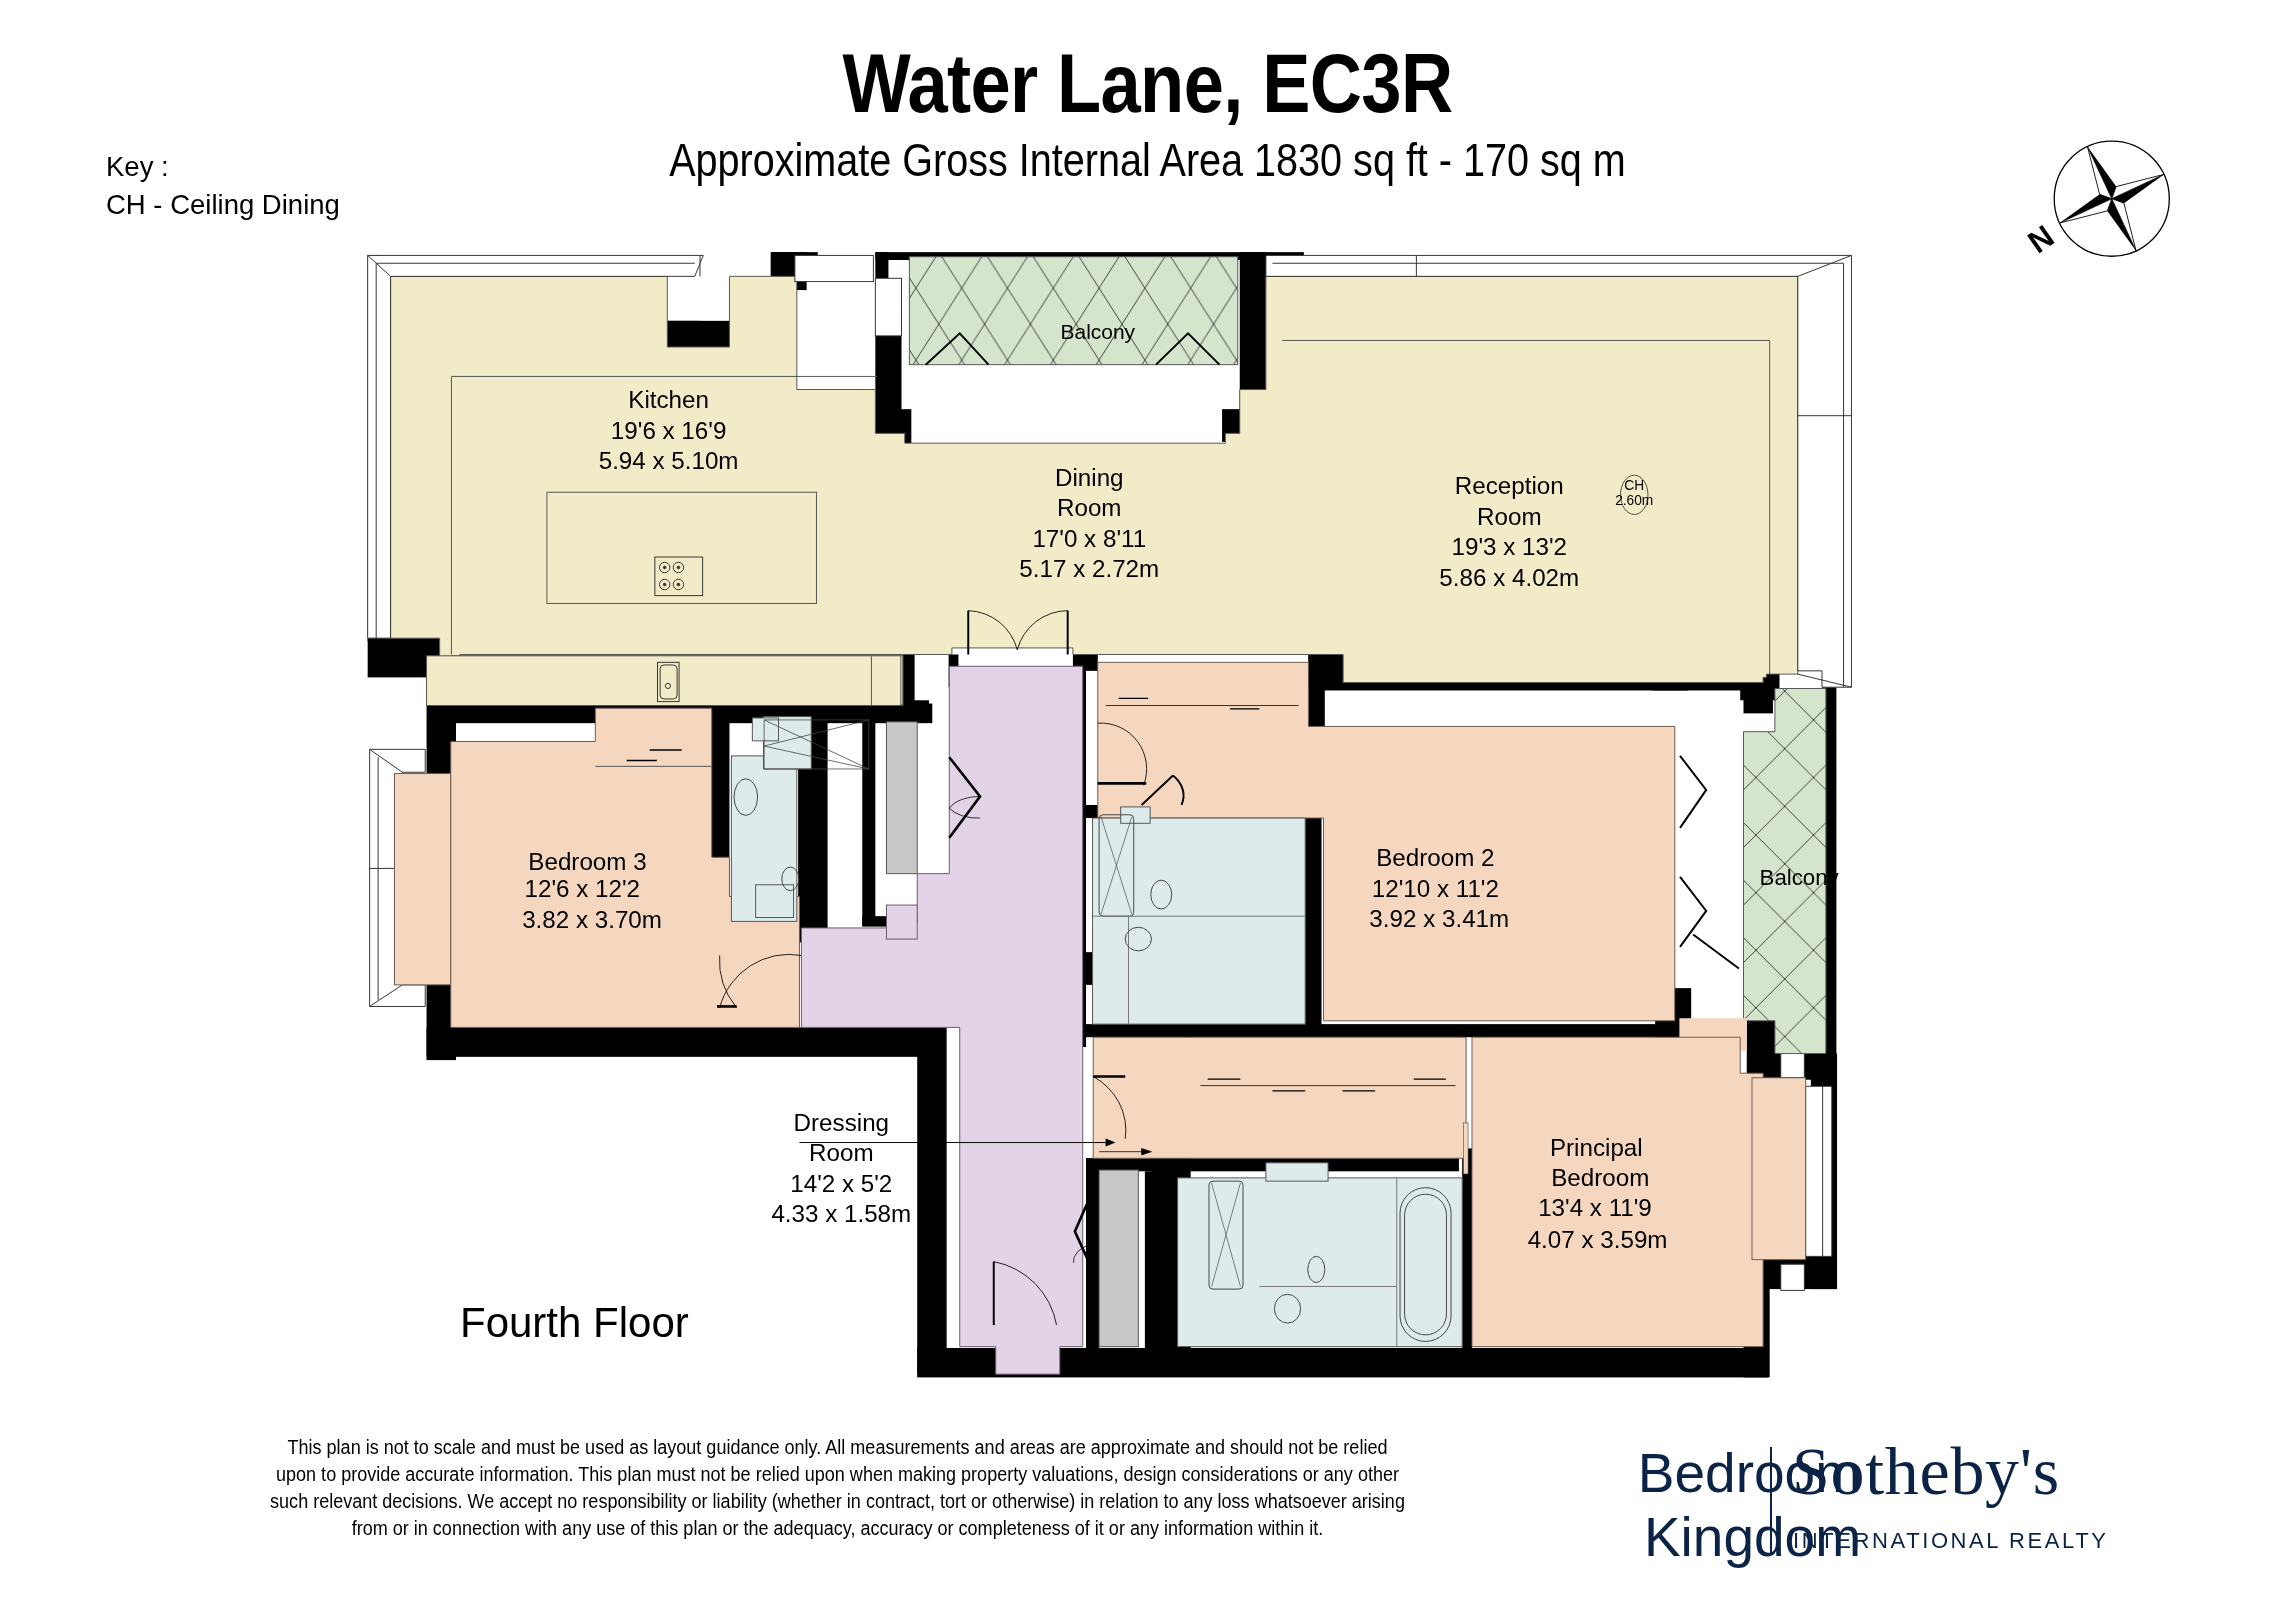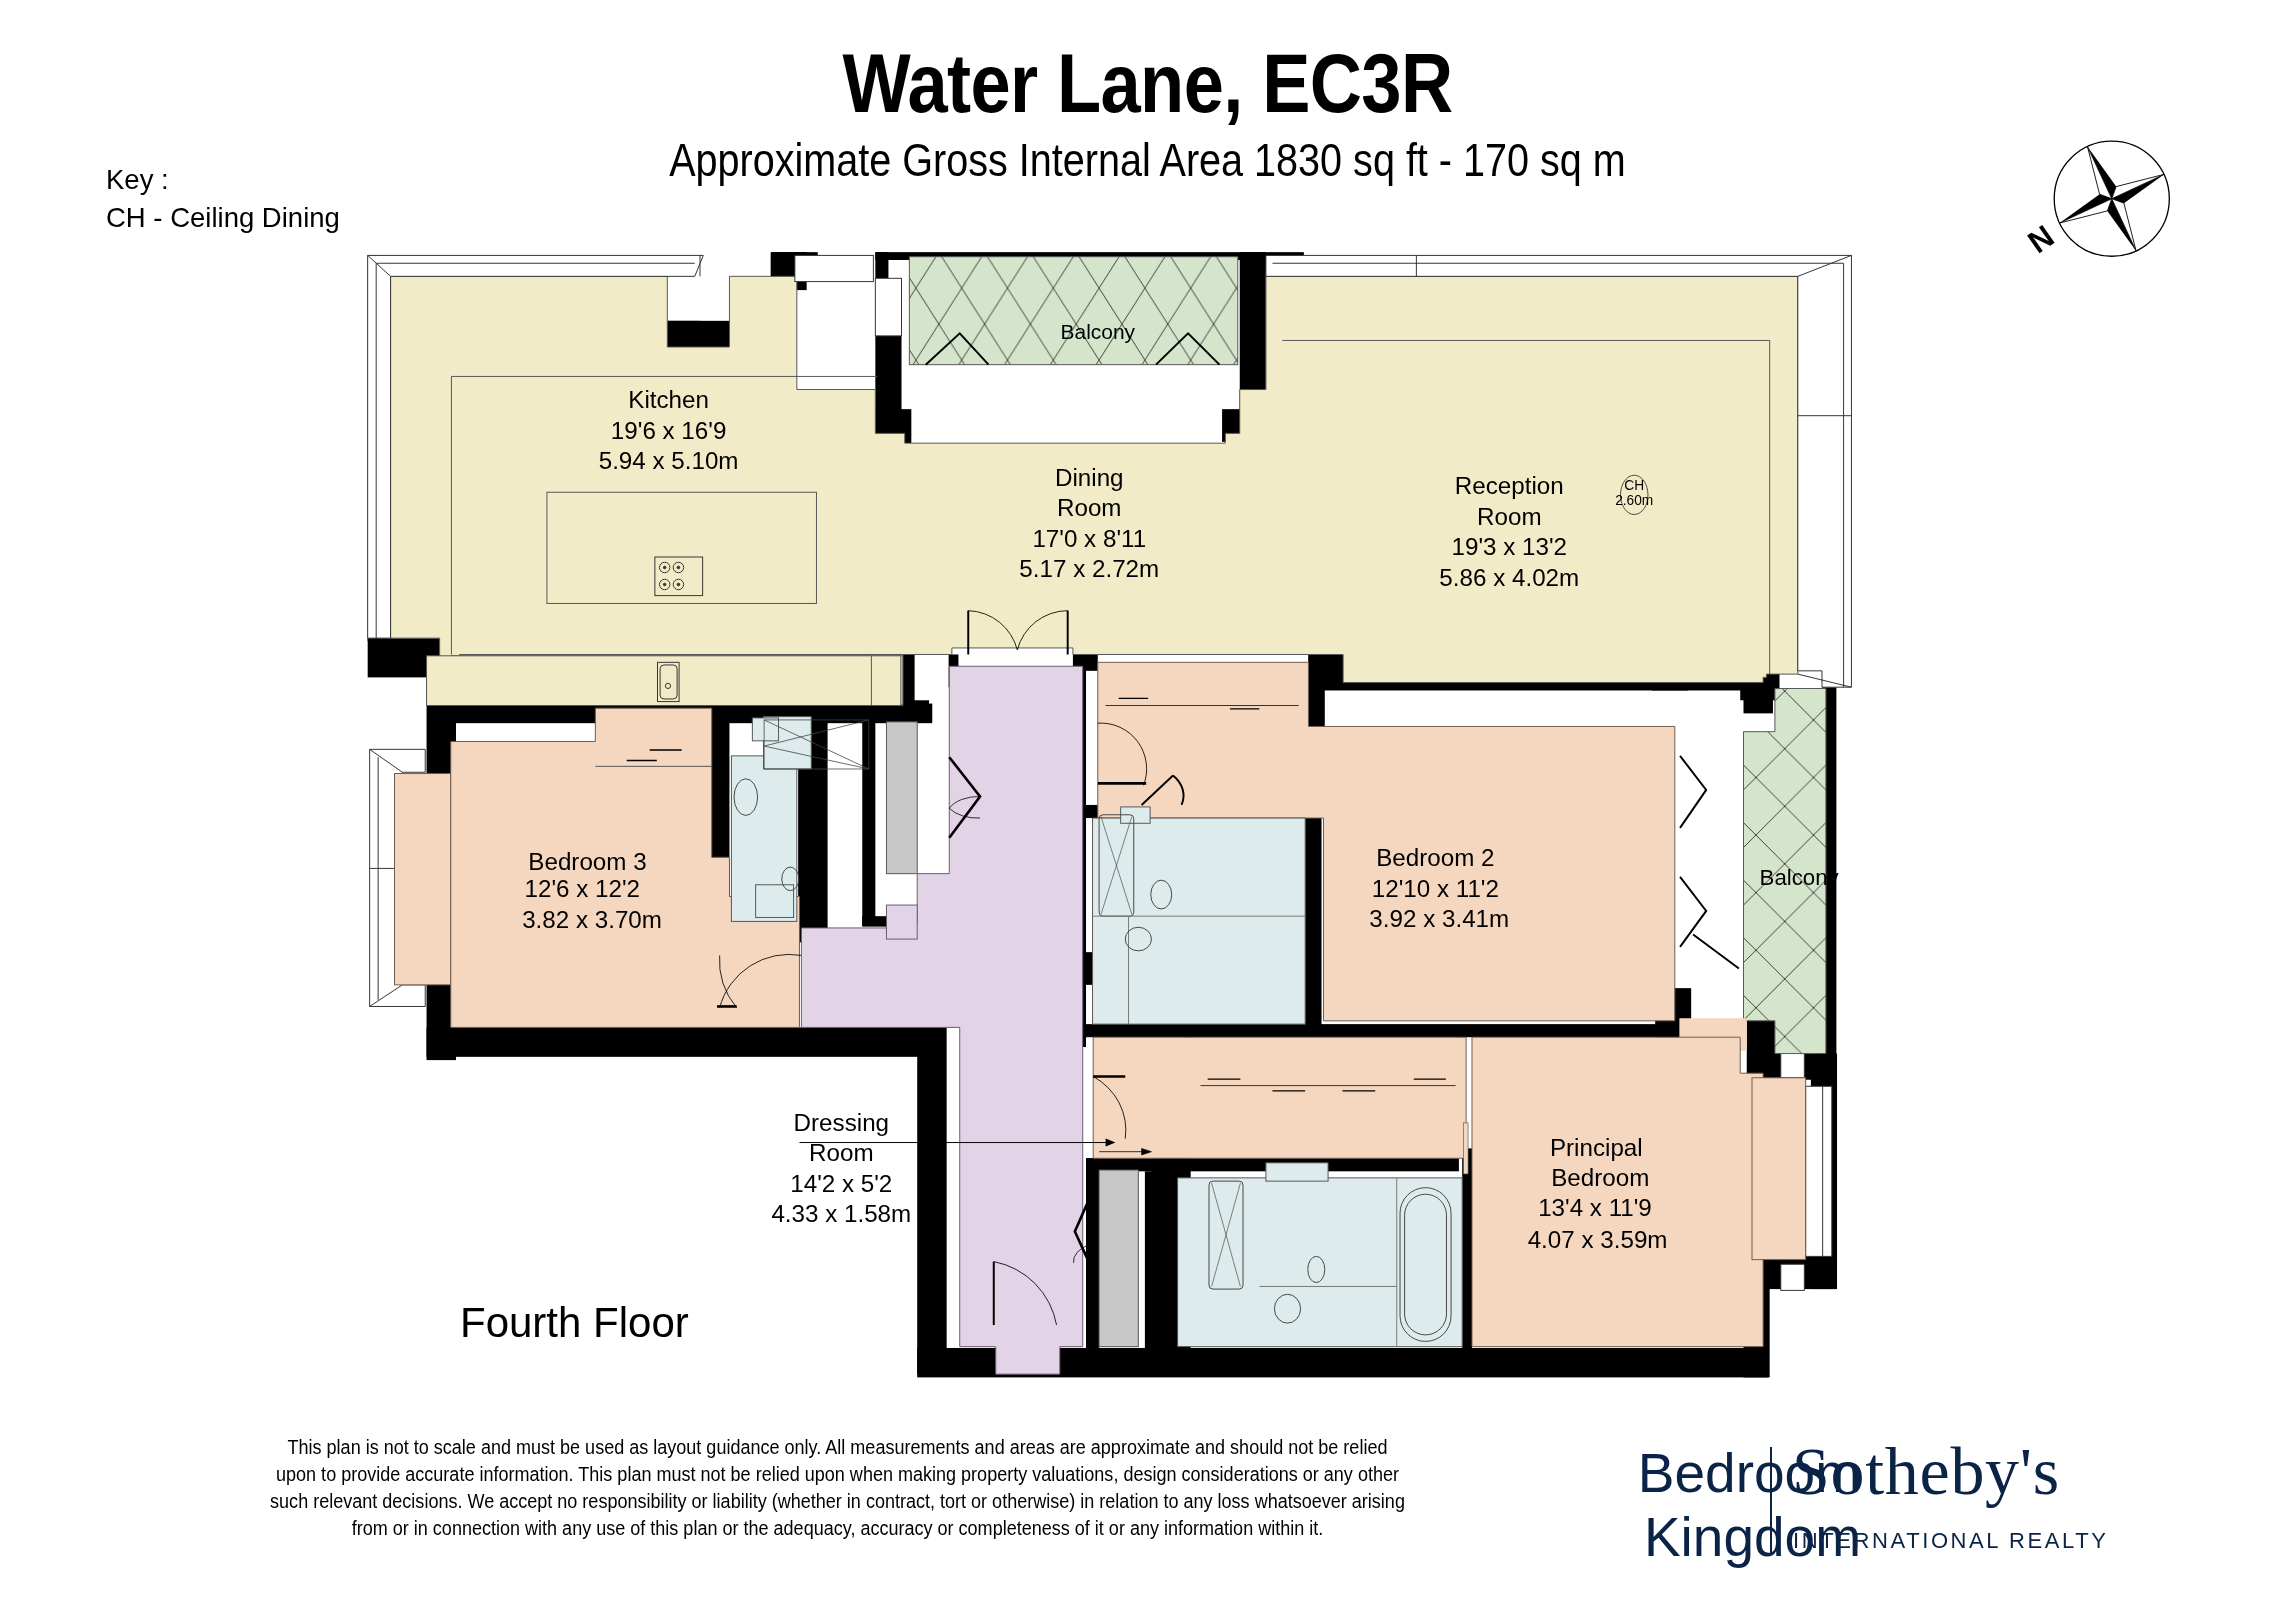--- a/index.html
+++ b/index.html
@@ -1,19 +1,19 @@
 <!DOCTYPE html>
 <html style="font-size:10.5px"><head>
 <meta charset="utf-8">
 <style>
   html, body { margin: 0; padding: 0; background: #ffffff; }
   body { width: 2295px; height: 1623px; position: relative; overflow: hidden; font-family: "Liberation Sans", sans-serif; color: #000; }
   .title { position: absolute; left: 0; width: 2295px; top: 41px; text-align: center; font-weight: bold; font-size: 84px; letter-spacing: -0.7px; transform: scaleX(0.86); transform-origin: 50% 0; line-height: 1; }
   .subtitle { position: absolute; left: 0; width: 2295px; top: 137px; text-align: center; font-size: 46px; transform: scaleX(0.86); transform-origin: 50% 0; line-height: 1; }
-  .key { position: absolute; left: 106px; top: 161px; font-size: 27.5px; line-height: 38px; }
+  .key { position: absolute; left: 106px; top: 148px; font-size: 27.5px; line-height: 38px; }
   .compass { position: absolute; left: 2015px; top: 128px; width: 170px; height: 131px; }
   #plan { position: absolute; left: 0; top: 0; width: 2295px; height: 1623px; }
   .room-label { font-family: "Liberation Sans", sans-serif; font-size: 37px; fill: #000; text-anchor: middle; }
   .ch-label { font-family: "Liberation Sans", sans-serif; font-size: 21px; fill: #000; text-anchor: middle; }
   .floor-label { position: absolute; left: 440px; top: 1302px; font-size: 42px; line-height: 1; margin-left: 20px; }
   .disclaimer { position: absolute; left: 216px; top: 1434px; width: 1243px; text-align: center; font-size: 19.6px; line-height: 27px; transform: scaleX(0.92); transform-origin: 50% 0; }
   .brand { position: absolute; left: 1636px; top: 1433px; width: 654px; height: 144px; color: #0a2346; }
   .brand-region { position: absolute; right: 429px; top: 7.9px; text-align: right; font-size: 55px; line-height: 64px; font-weight: normal; }
   .brand-divider { position: absolute; left: 134px; top: 14.4px; width: 2px; height: 106px; background: #0a2346; }
   .brand-name { position: absolute; left: 156px; top: 3.9px; font-family: "Liberation Serif", serif; font-weight: normal; font-size: 68px; line-height: 1; letter-spacing: 0.7px; }

